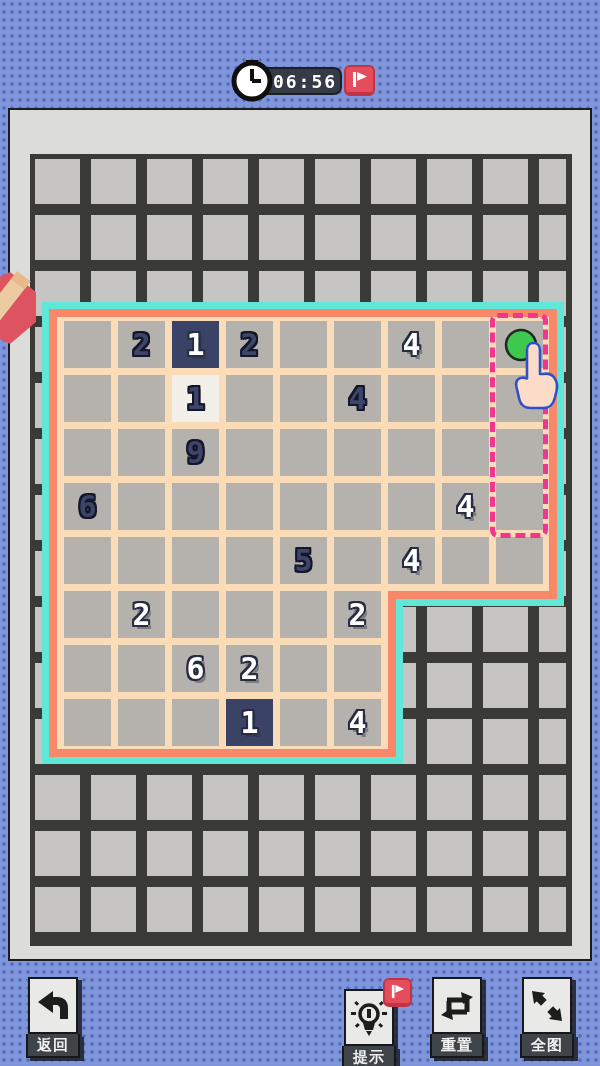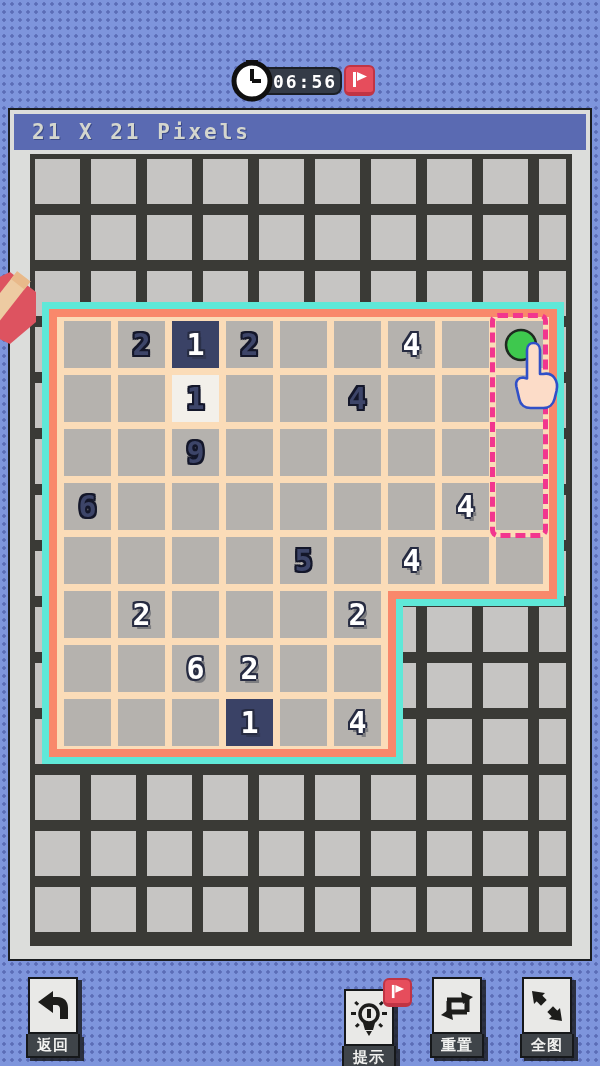--- a/index.html
+++ b/index.html
@@ -110,23 +110,20 @@
   </svg>
 </div>
 <div class="timer-flag">
   <svg width="16" height="17" viewBox="0 0 16 17">
     <rect x="1" y="1" width="3" height="15" fill="#ffffff"></rect>
     <polygon points="5,1 15,5.5 5,10" fill="#ffffff"></polygon>
   </svg>
 </div>
 
 <div class="panel">
-  <div class="panel-header">
-    <span>21 X 21 Pixels</span>
-  </div>
 
   <div class="grid"></div>
 
   <div class="puzzle">
     <svg class="lshape" width="522" height="462" viewBox="0 0 522 462">
       <path d="M0,0 H522 V304 H361 V462 H0 Z" fill="#5fe8d8"></path>
       <path d="M7,7 H515 V297 H354 V455 H7 Z" fill="#f9886b"></path>
       <path d="M15,15 H507 V289 H346 V447 H15 Z" fill="#fbdcb8"></path>
     </svg>
 

